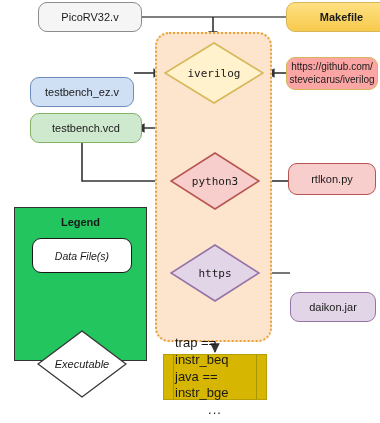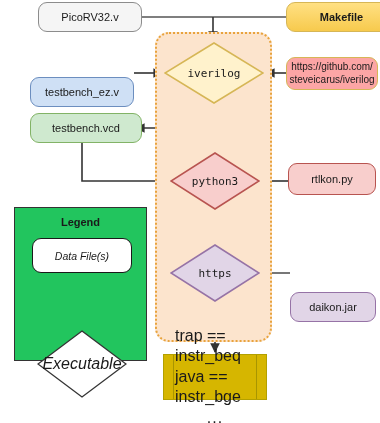--- a/index.html
+++ b/index.html
@@ -133,21 +133,21 @@
   }
   .outbox .inner-l { left: 9px; }
   .outbox .inner-r { right: 9px; }
   .outbox .lines {
     position: absolute;
     left: 11px; right: 11px; top: 0; bottom: 0;
     display: flex;
     flex-direction: column;
     align-items: flex-start;
     justify-content: center;
-    font-size: 16px;
+    font-size: 13px;
     line-height: 1.28;
     color: #1a1a1a;
     font-family: "Liberation Sans", sans-serif;
   }
   .outbox .lines .ell {
     align-self: center;
     letter-spacing: 1px;
   }
 
   
@@ -195,21 +195,21 @@
     background: #fff;
   }
   .lg-exec {
     position: absolute;
     left: 22px; top: 122px;
     width: 90px; height: 68px;
   }
   .lg-exec .dlabel {
     font-family: "Liberation Sans", sans-serif;
     font-style: italic;
-    font-size: 16px;
+    font-size: 11px;
   }
 </style>
 </head>
 <body>
 
 <svg id="canvas" viewBox="0 0 380 423" xmlns="http://www.w3.org/2000/svg">
   <defs>
     <marker id="arrow" viewBox="0 0 10 10" refX="9" refY="5" markerWidth="6" markerHeight="6" orient="auto-start-reverse">
       <path d="M 0 0 L 10 5 L 0 10 z" fill="#333"></path>
     </marker>

